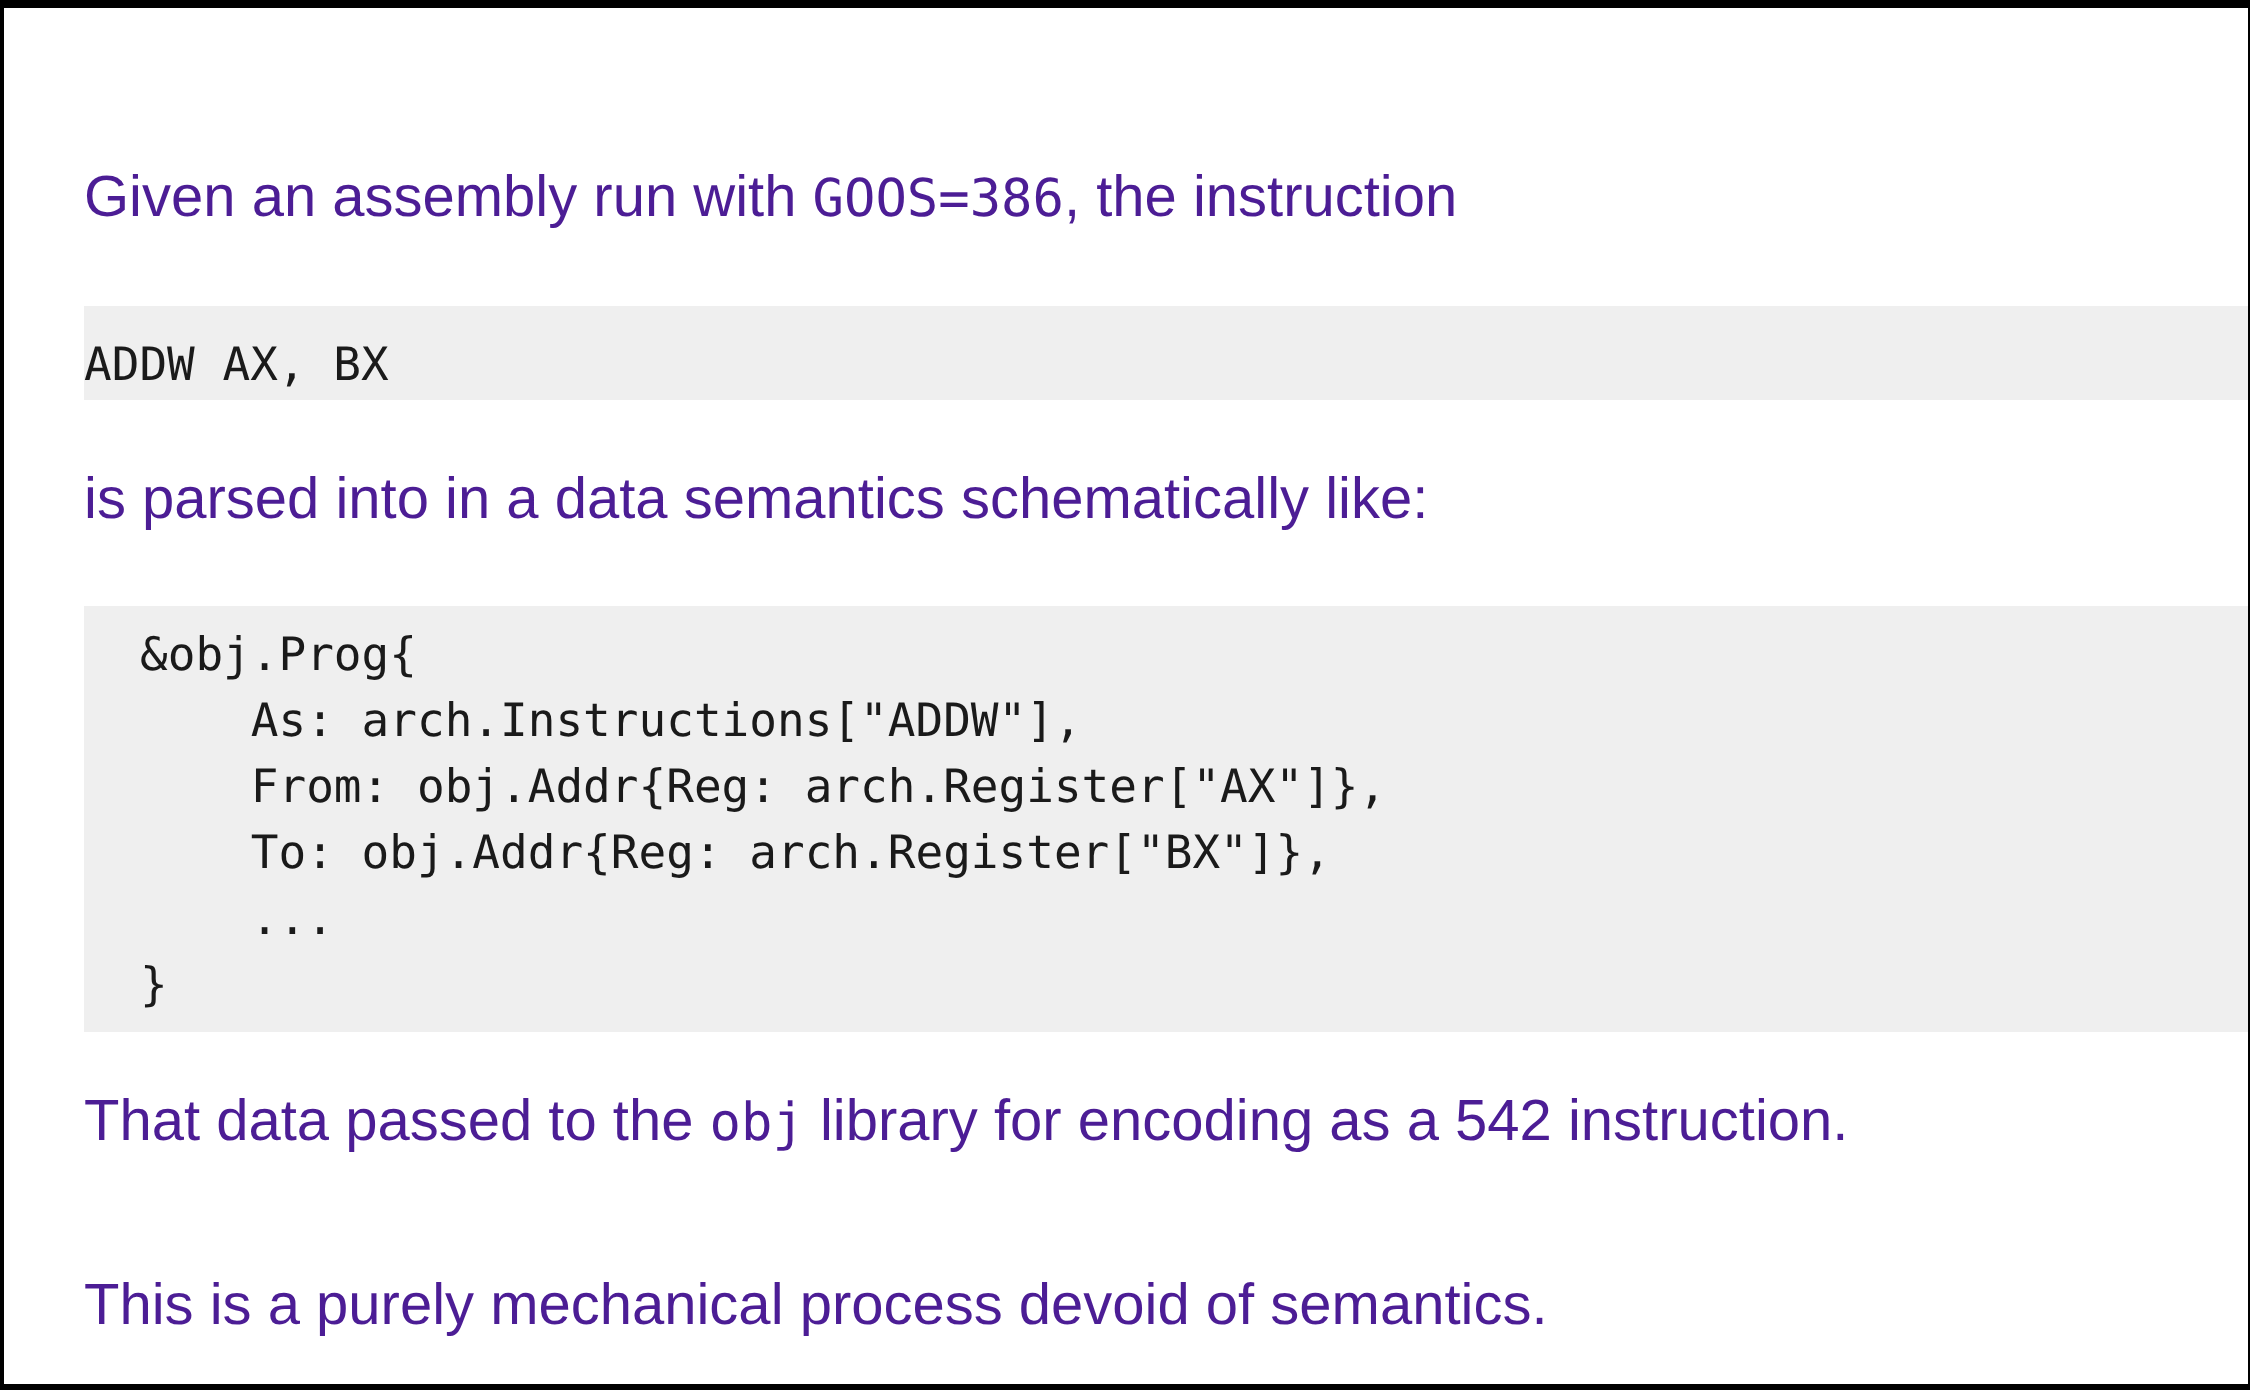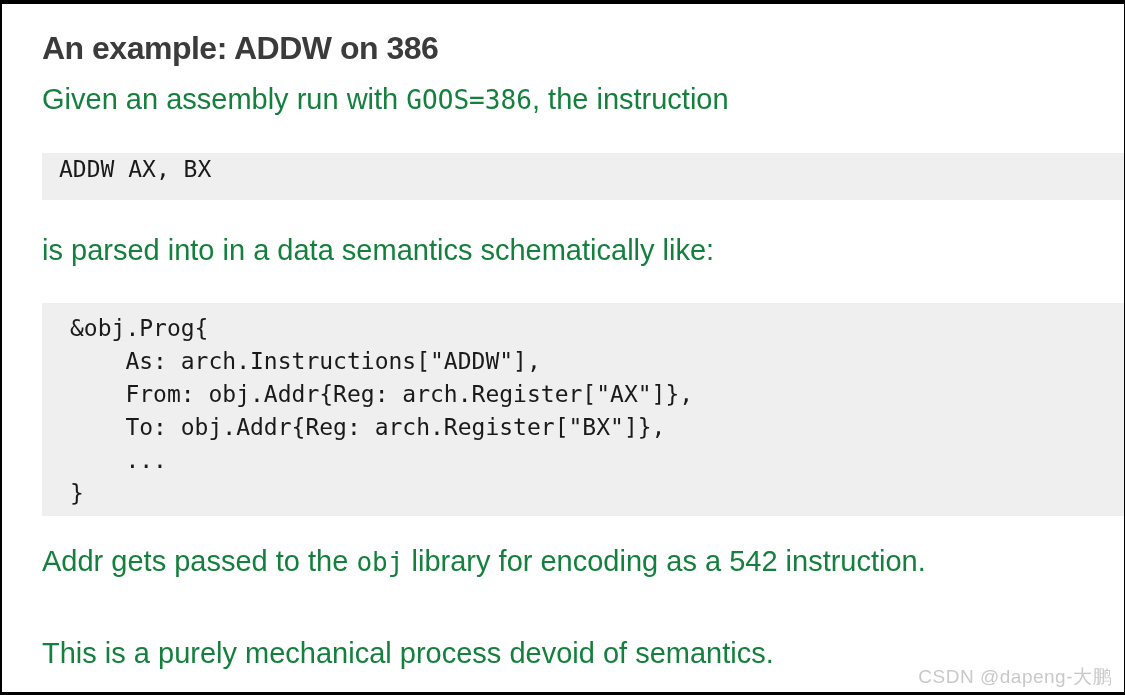--- a/index.html
+++ b/index.html
@@ -25,21 +25,21 @@
     font-weight: 700;
     color: #3b3b3b;
     line-height: 1.3;
     letter-spacing: -0.5px;
   }
   .para {
     position: absolute;
     left: 40px;
     font-size: 29px;
     font-weight: 400;
-    color: #15803d;
+    color: #4c1d95;
     line-height: 1.25;
     white-space: nowrap;
   }
   .para-1 { top: 77px; }
   .para-2 { top: 228px; }
   .para-3 { top: 539px; }
   .para-4 { top: 612px; margin-top: 19px; }
   .inline-code {
     font-family: "DejaVu Sans Mono", monospace;
     font-size: 0.9em;
@@ -48,22 +48,22 @@
     position: absolute;
     left: 40px;
     right: 0;
     background: #efefef;
     box-sizing: border-box;
   }
   .code-block-1 {
     top: 149px;
     height: 47px;
     display: flex;
-    align-items: flex-start;
-    padding-left: 17px;
+    align-items: flex-end;
+    padding-left: 0;
   }
   .code-block-2 {
     top: 299px;
     height: 213px;
     padding: 9px 0 0 28px;
   }
   .code-text {
     font-family: "DejaVu Sans Mono", monospace;
     font-size: 23px;
     color: #1a1a1a;
@@ -78,21 +78,20 @@
     font-size: 19px;
     color: #c9c9c9;
     letter-spacing: 0.5px;
   }
 </style>
 </head>
 <body>
 
 <div class="page">
 
-  <h1 class="title">An example: ADDW on 386</h1>
 
   <div class="para para-1">
     <span>Given an assembly run with </span><span class="inline-code">GOOS=386</span><span>, the instruction</span>
   </div>
 
   <div class="code-block code-block-1">
     <pre class="code-text">ADDW AX, BX</pre>
   </div>
 
   <div class="para para-2">is parsed into in a data semantics schematically like:</div>
@@ -100,20 +99,19 @@
   <div class="code-block code-block-2">
     <pre class="code-text">&amp;obj.Prog{
     As: arch.Instructions["ADDW"],
     From: obj.Addr{Reg: arch.Register["AX"]},
     To: obj.Addr{Reg: arch.Register["BX"]},
     ...
 }</pre>
   </div>
 
   <div class="para para-3">
-    <span>Addr gets passed to the </span><span class="inline-code">obj</span><span> library for encoding as a 542 instruction.</span>
+    <span>That data passed to the </span><span class="inline-code">obj</span><span> library for encoding as a 542 instruction.</span>
   </div>
 
   <div class="para para-4">This is a purely mechanical process devoid of semantics.</div>
 
-  <div class="watermark">CSDN @dapeng-大鹏</div>
 
 </div>
 
 </body></html>

